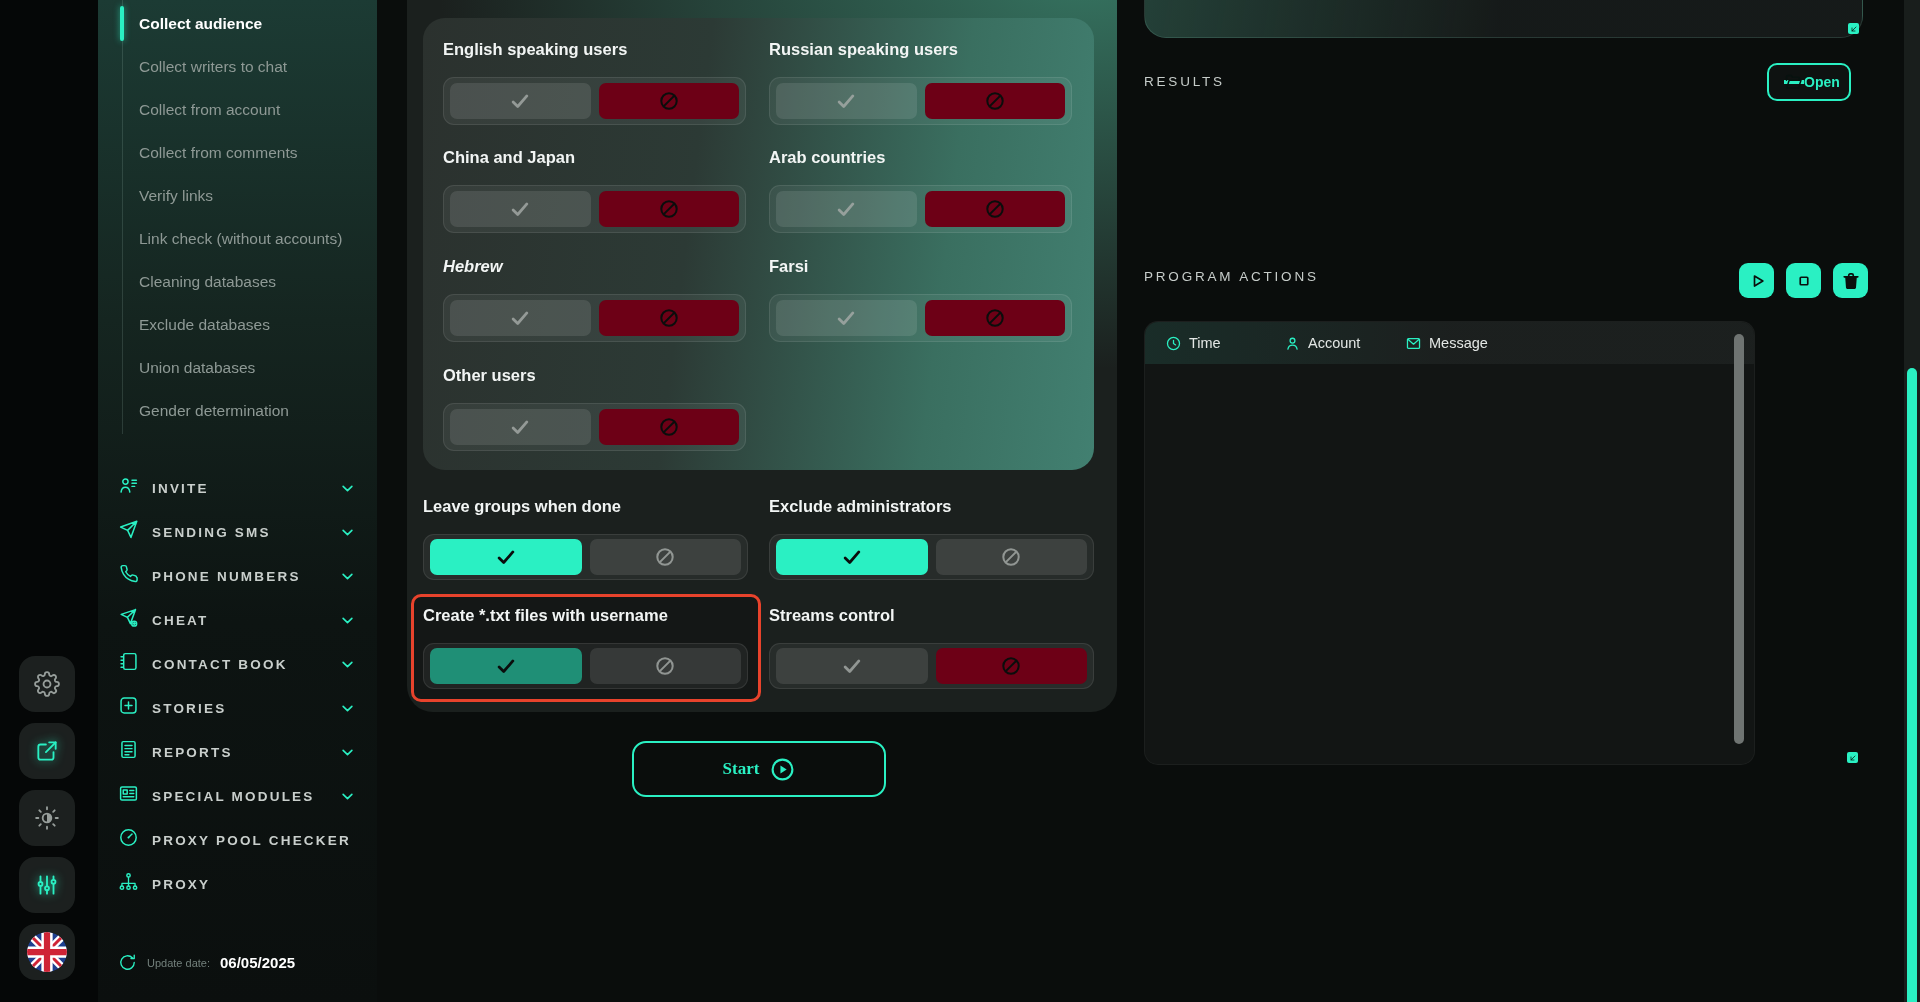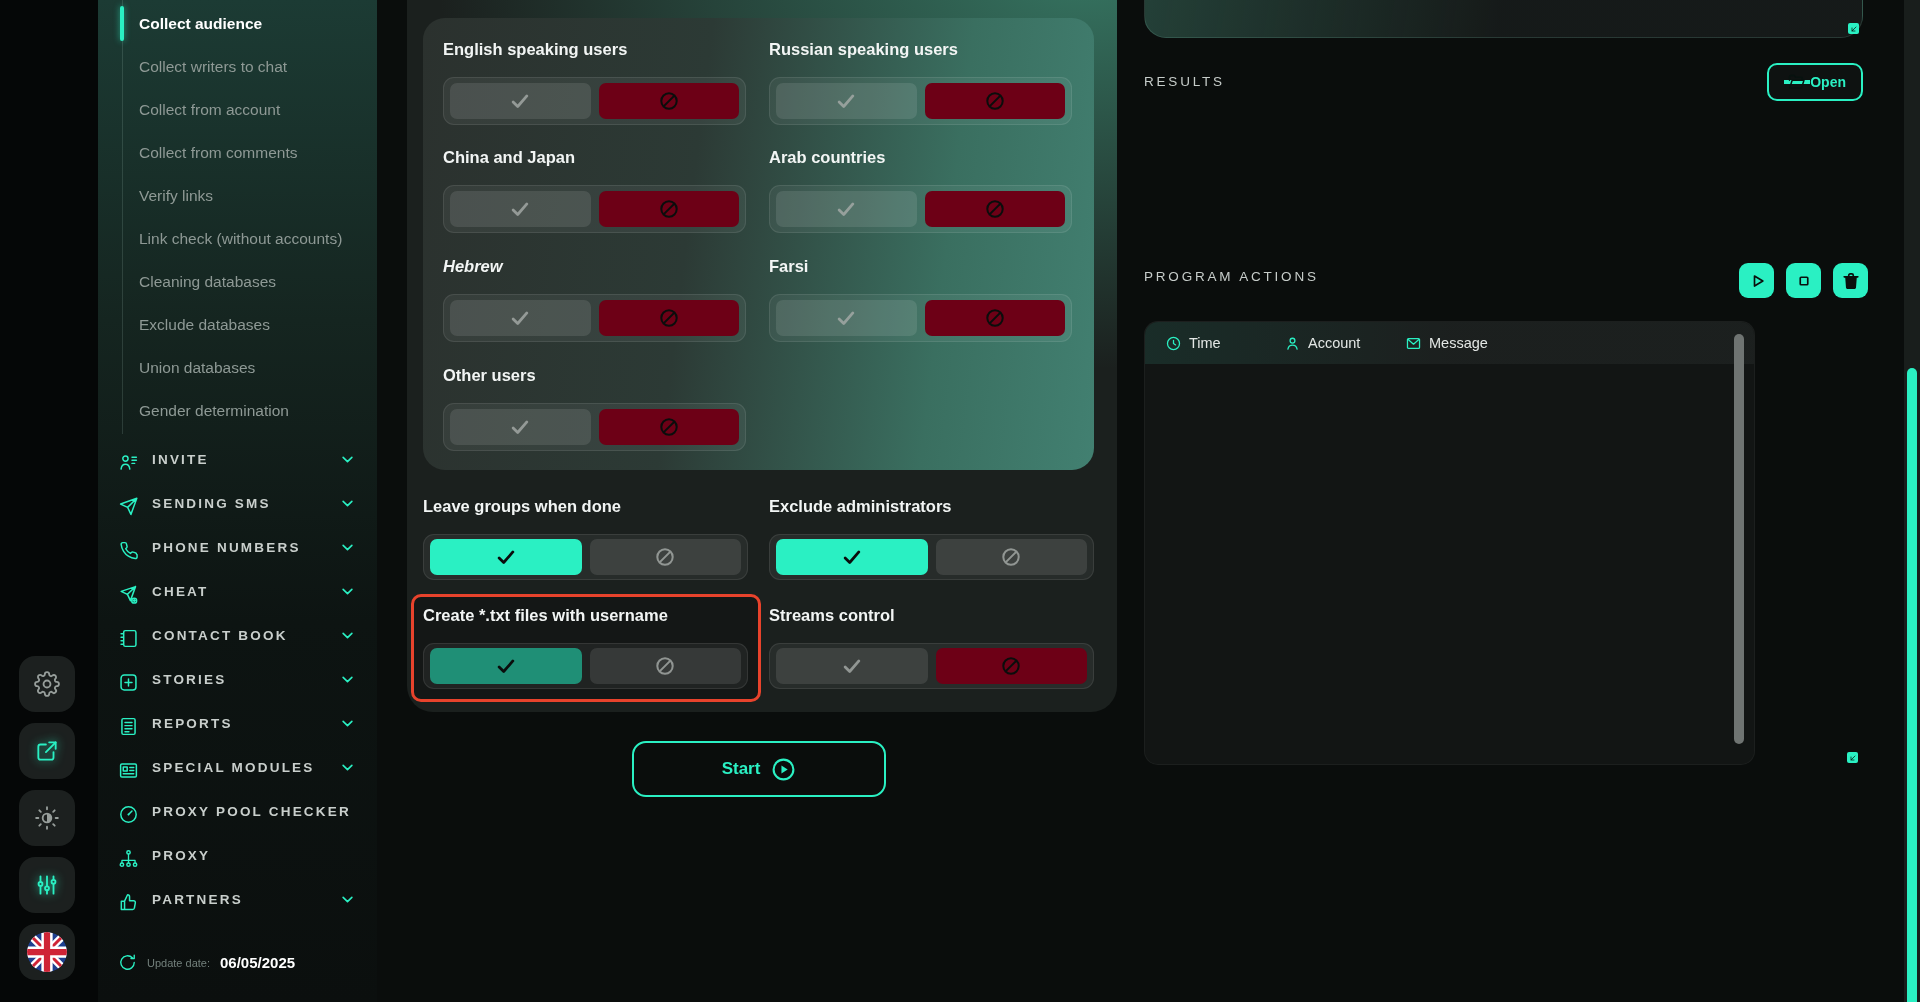--- a/index.html
+++ b/index.html
@@ -15,21 +15,21 @@
   .rail-btn .flag{width:40px;height:40px;border-radius:50%;overflow:hidden}
 
   
   .sidebar{position:absolute;left:98px;top:0;width:279px;height:100%;
     background:linear-gradient(180deg,#1c3b34 0%,#152520 32%,#0d1412 62%,#0b0f0e 100%)}
   .submenu{position:absolute;left:24px;top:0;width:240px;border-left:1px solid rgba(160,195,182,.18);padding:2px 0}
   .sub-item{position:relative;padding:11px 10px 11px 16px;font-size:15.5px;line-height:21px;color:#8e9995;cursor:pointer}
   .sub-item.active{color:#ffffff;font-weight:600}
   .sub-item.active::before{content:"";position:absolute;left:-3px;top:4px;bottom:4px;width:4px;border-radius:2px;background:var(--accent);box-shadow:0 0 6px rgba(42,240,195,.6)}
   .sections{position:absolute;left:0;top:452px;width:100%}
-  .section-row{position:relative;height:44px;display:flex;align-items:flex-start;padding-left:20px;gap:13px;cursor:pointer}
+  .section-row{position:relative;height:44px;display:flex;align-items:flex-end;padding-left:20px;gap:13px;cursor:pointer}
   .section-row .ic{width:21px;height:21px;color:var(--accent);flex:none}
   .section-row .lbl{font-size:13.5px;font-weight:700;letter-spacing:2.2px;color:#c9cfcc;white-space:nowrap}
   .section-row .chev{position:absolute;right:22px;width:15px;height:15px;color:var(--accent)}
   .update-row{position:absolute;left:20px;top:953px;display:flex;align-items:center;gap:10px}
   .update-row .ic{width:19px;height:19px;color:var(--accent)}
   .update-label{font-size:11px;color:#73807c}
   .update-value{font-size:15px;font-weight:700;color:#ffffff}
 
   
   .main-panel{position:absolute;left:407px;top:-28px;width:710px;height:740px;border-radius:26px;overflow:hidden;
@@ -44,31 +44,31 @@
   .tgroup.opt .tbox{height:46px}
   .tbtn{flex:1;height:36px;border-radius:7px;display:flex;align-items:center;justify-content:center;cursor:pointer}
   .tbtn .ic{width:22px;height:22px}
   .tbtn.off{background:rgba(255,255,255,.10)}
   .tbtn.off .ic{color:#a7aca9;opacity:.8}
   .tbtn.on-red{background:var(--danger)}
   .tbtn.on-cyan{background:var(--accent)}
   .tbtn.on-teal{background:var(--teal)}
   .tbtn.on-red .ic,.tbtn.on-cyan .ic,.tbtn.on-teal .ic{color:#0a0d0c}
 
-  .start-btn{position:absolute;left:632px;top:741px;width:254px;height:56px;border-radius:14px;border:2px solid var(--accent);background:transparent;color:var(--accent);display:flex;align-items:center;justify-content:center;gap:11px;font-size:17px;font-weight:700;font-family:Liberation Sans, sans-serif;cursor:pointer}
+  .start-btn{position:absolute;left:632px;top:741px;width:254px;height:56px;border-radius:14px;border:2px solid var(--accent);background:transparent;color:var(--accent);display:flex;align-items:center;justify-content:center;gap:11px;font-size:17px;font-weight:700;font-family:Liberation Serif, serif;cursor:pointer}
   .start-btn .ic{width:25px;height:25px}
 
   
   .top-box{position:absolute;left:1144px;top:-42px;width:719px;height:80px;border-radius:0 0 22px 22px;
     background:linear-gradient(100deg,rgba(47,96,81,.55),rgba(22,27,25,.25) 50%),#161a19;
     border:1px solid rgba(130,200,175,.18);border-top:none}
   .grip{position:absolute;width:11px;height:11px;background:var(--accent);border-radius:2px;display:flex;align-items:center;justify-content:center;color:#06211b;cursor:nwse-resize}
   .grip svg{width:8px;height:8px}
   .panel-label{position:absolute;left:1144px;font-size:13.5px;font-weight:400;letter-spacing:2.8px;color:#c7cdca}
-  .open-btn{position:absolute;left:1767px;top:63px;width:96px;height:38px;border:2px solid var(--accent);border-radius:10px;display:flex;overflow:hidden;background:#0e1211;cursor:pointer;padding:15px;font-family:inherit}
+  .open-btn{position:absolute;left:1767px;top:63px;width:84px;height:38px;border:2px solid var(--accent);border-radius:10px;display:flex;overflow:hidden;background:#0e1211;cursor:pointer;padding:15px;font-family:inherit}
   .open-btn .seg-icon{width:42px;background:var(--accent);display:flex;align-items:center;justify-content:center;color:#07120f}
   .open-btn .seg-icon .ic{width:20px;height:20px}
   .open-btn .seg-label{flex:1;display:flex;align-items:center;justify-content:center;color:var(--accent);font-weight:700;font-size:14px}
   .action-btn{position:absolute;top:263px;width:35px;height:35px;border-radius:9px;background:var(--accent);border:none;display:flex;align-items:center;justify-content:center;color:#0a0f0d;cursor:pointer}
   .action-btn .ic{width:20px;height:20px}
   .pa-table{position:absolute;left:1144px;top:321px;width:611px;height:444px;border-radius:14px;background:#121514;border:1px solid rgba(255,255,255,.045)}
   .pa-header{position:relative;height:42px;border-radius:13px 13px 0 0;background:linear-gradient(90deg,rgba(42,240,195,.08),rgba(255,255,255,.015) 50%),#181c1b}
   .pa-cell{position:absolute;top:0;height:42px;display:flex;align-items:center;gap:7px}
   .pa-cell .ic{width:17px;height:17px;color:var(--accent)}
   .pa-cell .lbl{font-size:14.5px;color:#e3e7e5}
@@ -233,29 +233,20 @@
       <div class="section-row">
         <span class="ic"><svg viewBox="0 0 24 24" fill="none" stroke="currentColor" stroke-width="1.7" stroke-linecap="round" stroke-linejoin="round" style="width:100%;height:100%">
             <circle cx="12" cy="5" r="1.9"></circle>
             <circle cx="4.5" cy="19" r="1.9"></circle>
             <circle cx="12" cy="19" r="1.9"></circle>
             <circle cx="19.5" cy="19" r="1.9"></circle>
             <path d="M12 7v4.5M12 11.5v5.5M4.5 17v-2.8h15V17M4.5 14.2h15" stroke-width="1.5"></path>
           </svg></span>
         <span class="lbl">PROXY</span>
       </div>
-      <div class="section-row">
-        <span class="ic"><svg viewBox="0 0 24 24" fill="none" stroke="currentColor" stroke-width="1.7" stroke-linecap="round" stroke-linejoin="round" style="width:100%;height:100%">
-            <path d="M7.5 10.5V20M7.5 20h9.2a2 2 0 0 0 2-1.7l1.1-6a2 2 0 0 0-2-2.3h-4.6V5.5a2.3 2.3 0 0 0-2.3-2.3L7.5 10.5M7.5 10.5H3.8V20h3.7"></path>
-          </svg></span>
-        <span class="lbl">PARTNERS</span>
-        <span class="chev"><svg viewBox="0 0 24 24" fill="none" stroke="currentColor" stroke-width="1.7" stroke-linecap="round" stroke-linejoin="round" style="width:100%;height:100%">
-            <path d="M5 8.5l7 7 7-7" stroke-width="2.6"></path>
-          </svg></span>
-      </div>
     </div>
   <div class="update-row">
     <span class="ic" id="update-icon"><svg viewBox="0 0 24 24" fill="none" stroke="currentColor" stroke-width="1.7" stroke-linecap="round" stroke-linejoin="round" style="width:100%;height:100%">
           <path d="M20.5 12a8.5 8.5 0 1 1-2.4-5.9M20.5 2.8v4.1h-4.1"></path>
         </svg></span>
     <span class="update-label">Update date:</span>
     <span class="update-value">06/05/2025</span>
   </div>
 </nav>
 

